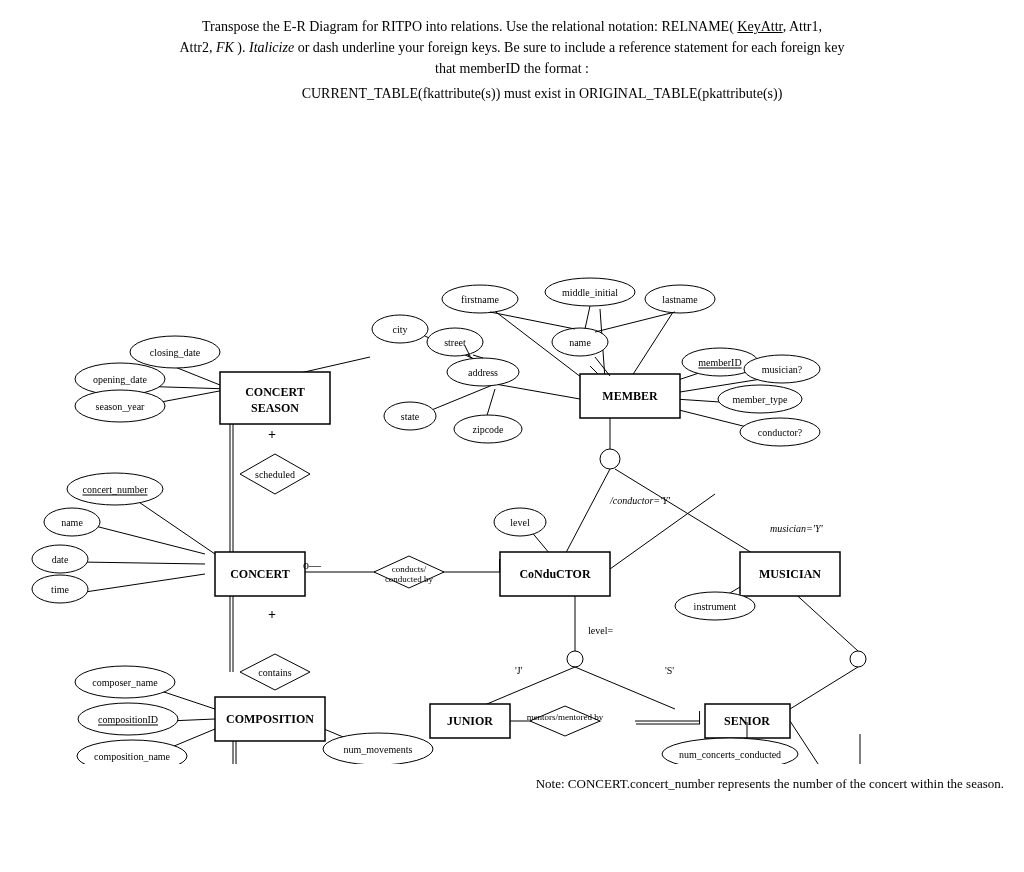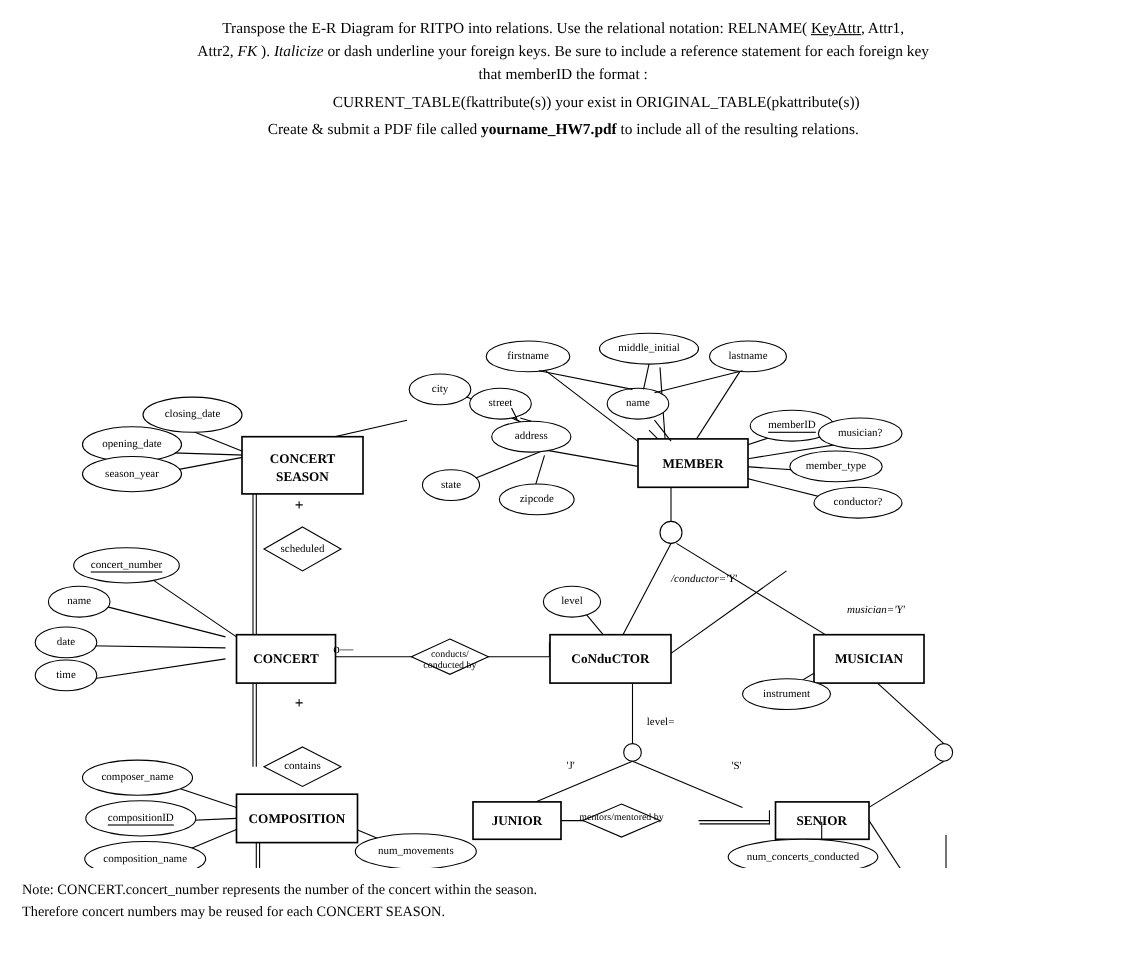--- a/index.html
+++ b/index.html
@@ -35,20 +35,21 @@
     .diagram-svg {
       position: absolute;
       top: 0; left: 0;
       width: 100%;
       height: 100%;
     }
     .note {
       margin-top: 10px;
       font-size: 13px;
       line-height: 1.5;
+      text-align: right;
     }
 
     
     .entity {
       fill: #fff;
       stroke: #000;
       stroke-width: 1.5;
     }
     .entity-text {
       font-family: 'Times New Roman', Times, serif;
@@ -92,22 +93,21 @@
       fill: none;
     }
   </style>
 </head>
 <body>
 
 <div class="instructions">
   <span>Transpose the E-R Diagram for RITPO into relations.  Use the relational notation:  RELNAME( <span style="text-decoration:underline">KeyAttr</span>, Attr1,</span><br>
   <span>Attr2, <em>FK</em> ).  <em>Italicize</em>  or dash underline your foreign keys. Be sure to include a reference statement for each foreign key</span><br>
   <span>that memberID the format :</span>
-  <span class="indent">CURRENT_TABLE(fkattribute(s)) your exist in ORIGINAL_TABLE(pkattribute(s))</span>
-  <span>Create &amp; submit a PDF file called <strong>yourname_HW7.pdf</strong> to include all of the resulting relations.</span>
+  <span class="indent">CURRENT_TABLE(fkattribute(s)) must exist in ORIGINAL_TABLE(pkattribute(s))</span>
 </div>
 
 <div class="diagram-container">
   <svg class="diagram-svg" viewBox="0 0 990 650" xmlns="http://www.w3.org/2000/svg">
     <defs>
       <marker id="crow-foot-many" markerWidth="10" markerHeight="10" refX="0" refY="3" orient="auto">
         <path d="M0,0 L6,3 L0,6" fill="none" stroke="#000" stroke-width="1"></path>
       </marker>
       <marker id="arrow-end" markerWidth="6" markerHeight="6" refX="3" refY="3" orient="auto">
         <path d="M0,0 L6,3 L0,6" fill="none" stroke="#000" stroke-width="1"></path>
@@ -363,14 +363,13 @@
     <text x="678" y="607" style="font-family:'Times New Roman',serif;font-size:14px;font-weight:bold">|</text>
 
     <text x="283" y="455" style="font-family:'Times New Roman',serif;font-size:12px">o—</text>
 
     <text x="330" y="788" style="font-family:'Times New Roman',serif;font-size:12px">⊣</text>
   </svg>
 </div>
 
 <div class="note">
   <span>Note: CONCERT.concert_number represents the number of the concert within the season.</span><br>
-  <span>Therefore concert  numbers may be reused for each CONCERT SEASON.</span>
 </div>
 
 </body></html>

